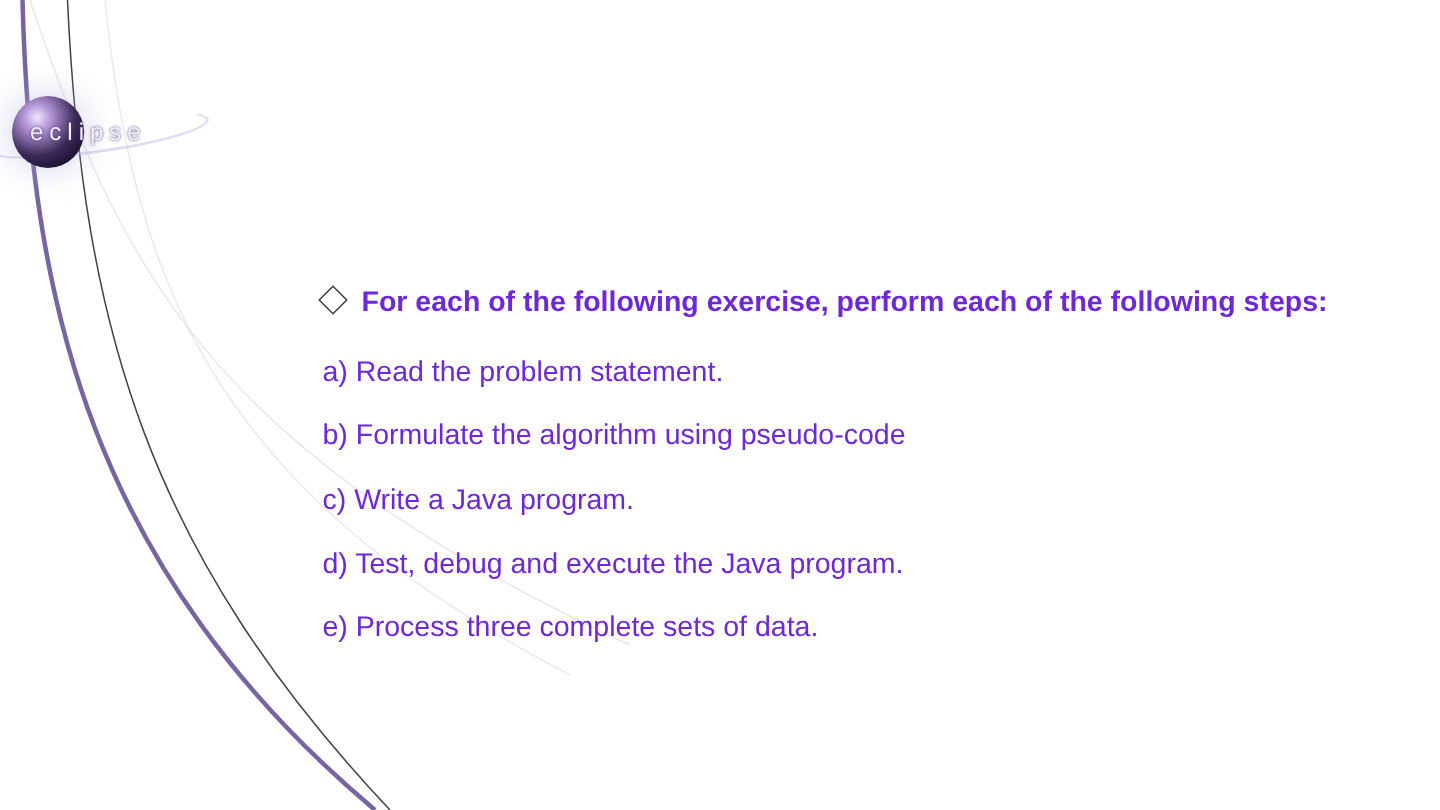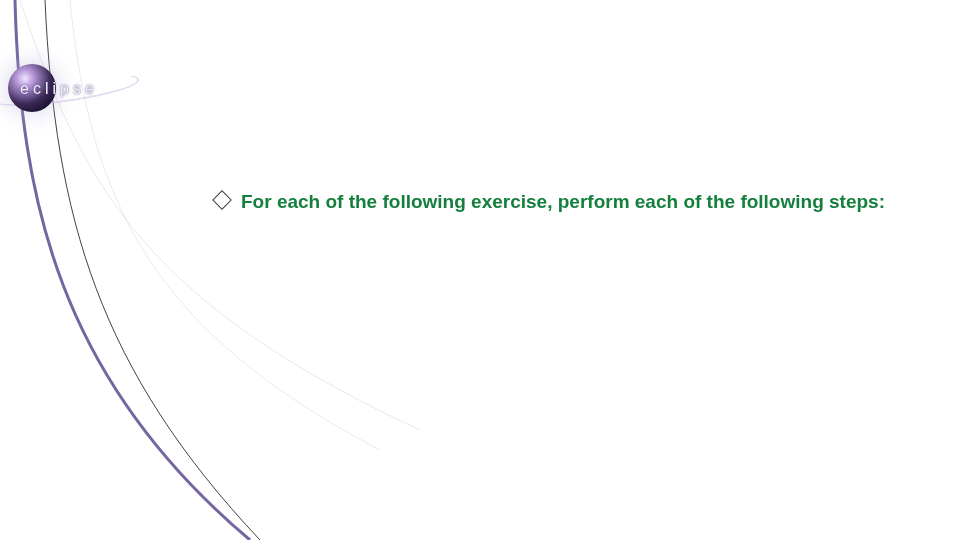--- a/index.html
+++ b/index.html
@@ -79,21 +79,21 @@
   }
   .title .line2 {
     font-size: 32px;
   }
   
   .content {
     position: absolute;
     top: 190px;
     left: 215px;
     right: 60px;
-    color: #15803d;
+    color: #6d28d9;
     font-size: 19px;
     line-height: 1.3;
   }
   .intro {
     position: relative;
     padding-left: 26px;
     font-weight: 700;
     margin-bottom: 22px;
   }
   .intro .diamond {
@@ -135,15 +135,22 @@
     <div class="orb"></div>
     <div class="wordmark">eclipse</div>
   </div>
 
 
   <div class="content">
     <div class="intro">
       <span class="diamond"></span>
       <span>For each of the following exercise, perform each of the following steps:</span>
     </div>
+    <ul class="steps">
+      <li>a) Read the problem statement.</li>
+      <li>b) Formulate the algorithm using pseudo-code</li>
+      <li>c) Write a Java program.</li>
+      <li>d) Test, debug and execute the Java program.</li>
+      <li>e) Process three complete sets of data.</li>
+    </ul>
   </div>
 
 </div>
 
 </body></html>

